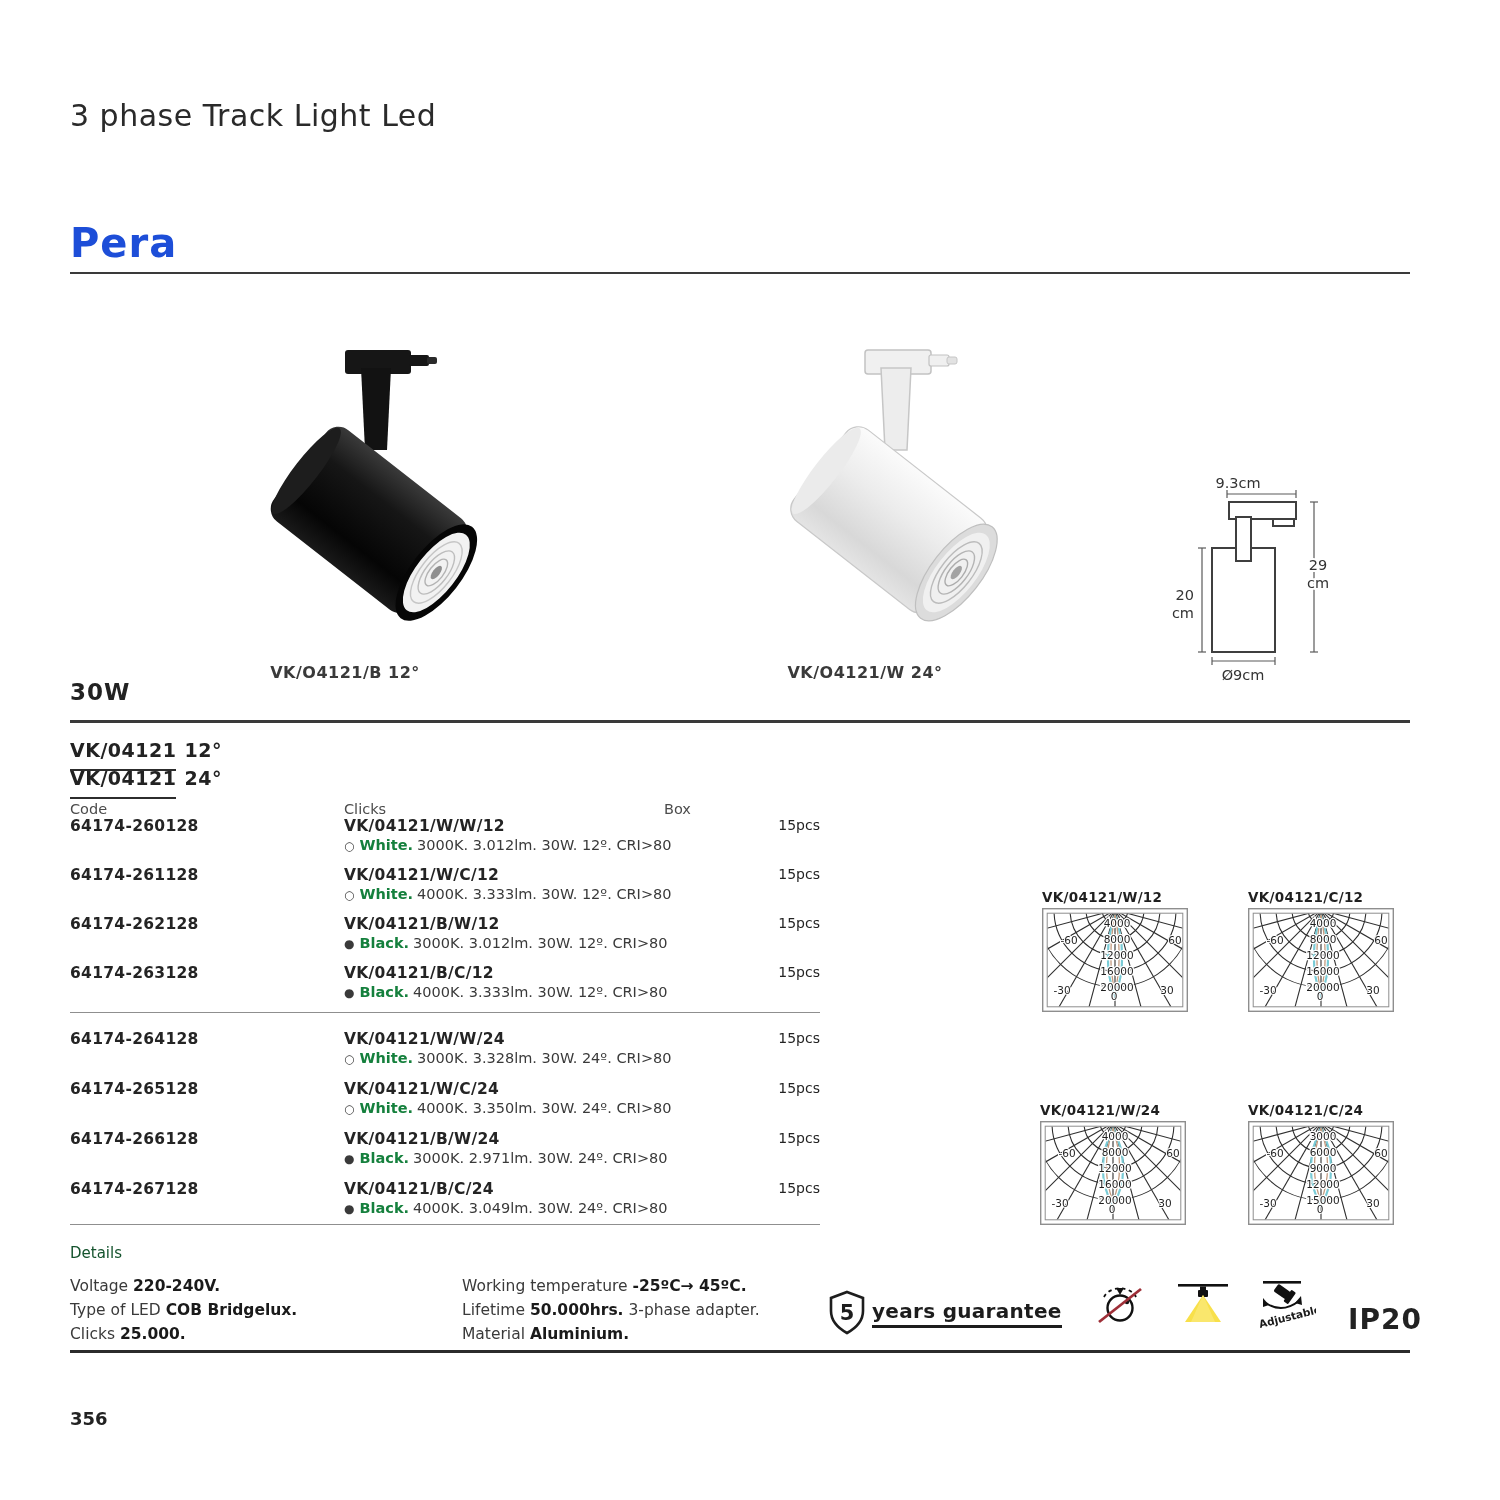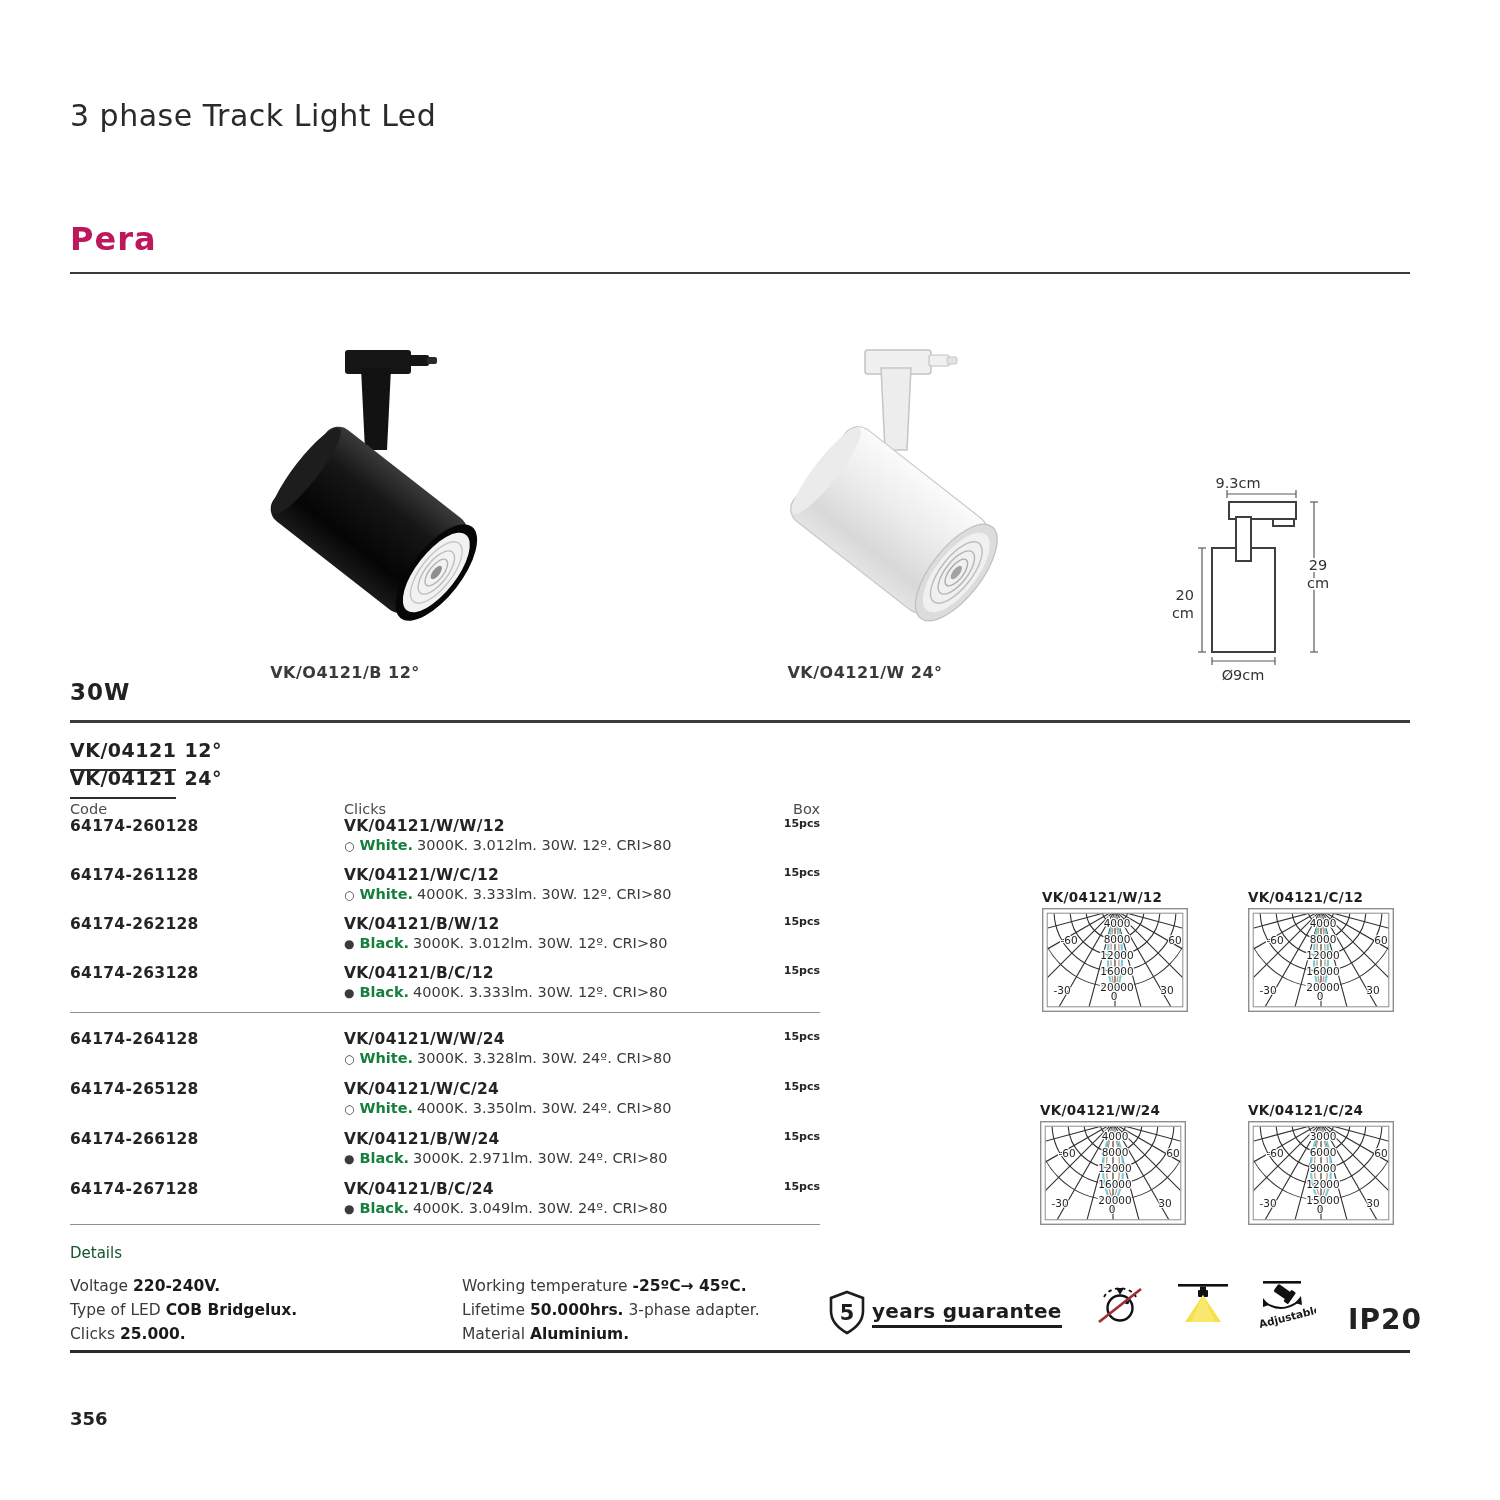--- a/index.html
+++ b/index.html
@@ -1,38 +1,38 @@
 <!DOCTYPE html>
 <html><head>
 <meta charset="utf-8">
 <style>
   html,body{margin:0;padding:0}
   body{width:1500px;height:1500px;position:relative;background:#fff;
        font-family:"DejaVu Sans","Liberation Sans",sans-serif;color:#2e2e2e;overflow:hidden}
   .abs{position:absolute}
   .category{left:70px;top:98px;font-size:30px;letter-spacing:.5px;color:#2a2a2a}
-  .product-name{left:70px;top:220px;font-size:32px;font-weight:700;letter-spacing:1px;color:#be185d}
+  .product-name{left:70px;top:220px;font-size:40px;font-weight:700;letter-spacing:1px;color:#1d4ed8}
   .rule{position:absolute;background:#3a3a3a}
   #rule-top{left:70px;top:272px;width:1340px;height:2px}
   #rule-mid{left:70px;top:720px;width:1340px;height:3px}
   #rule-bottom{left:70px;top:1350px;width:1340px;height:3px;background:#2b2b2b}
   .product-label{width:300px;text-align:center;top:663px;font-size:16px;font-weight:700;color:#3a3a3a;letter-spacing:.5px}
   #label-black{left:195px}
   #label-white{left:715px}
   .wattage{left:70px;top:679px;font-size:23px;font-weight:700;letter-spacing:1px;color:#222}
   .variant{font-size:19px;font-weight:700;color:#222;letter-spacing:.5px;left:70px}
   #variant-0{top:739px}#variant-1{top:767px}
   .variant .code{border-bottom:2.5px solid #2c2c2c;padding-bottom:8px;display:inline-block}
   .variant .angle{margin-left:8px}
   .thead{top:801px;font-size:14.5px;color:#4c4c4c}
-  .col-code{left:70px}.col-model{left:344px}.col-box{left:700px;width:120px;text-align:right}
+  .col-code{left:70px}.col-model{left:344px}.col-box{left:664px;width:120px;}
   .trow{position:absolute;left:70px;width:750px;height:40px}
   .trow .code{position:absolute;left:0;top:0;font-weight:700;font-size:15.5px;letter-spacing:.3px;color:#242424}
   .trow .model{position:absolute;left:274px;top:0;font-weight:700;font-size:15.5px;letter-spacing:.3px;color:#242424}
-  .trow .box{position:absolute;right:0;top:0;font-weight:700;font-size:11px;color:#242424}
+  .trow .box{position:absolute;right:0;top:0;font-weight:400;font-size:14px;color:#242424}
   .trow .desc{position:absolute;left:274px;top:20px;font-size:14.5px;color:#3a3a3a;white-space:nowrap}
   .desc .bullet{font-size:12px;margin-right:5px}
   .desc b{color:#15803d}
   .desc .specs{margin-left:4px}
   #trow-0{top:817px}#trow-1{top:866px}#trow-2{top:915px}#trow-3{top:964px}
   #trow-4{top:1030px}#trow-5{top:1080px}#trow-6{top:1130px}#trow-7{top:1180px}
   .tdivider{position:absolute;left:70px;width:750px;height:1px;background:#8f8f8f}
   #tdiv-0{top:1012px}#tdiv-1{top:1224px}
   .chart{position:absolute;width:162px}
   .chart .ctitle{font-size:13.5px;font-weight:700;letter-spacing:.3px;color:#1f1f1f;margin:0 0 3px 0;white-space:nowrap}

